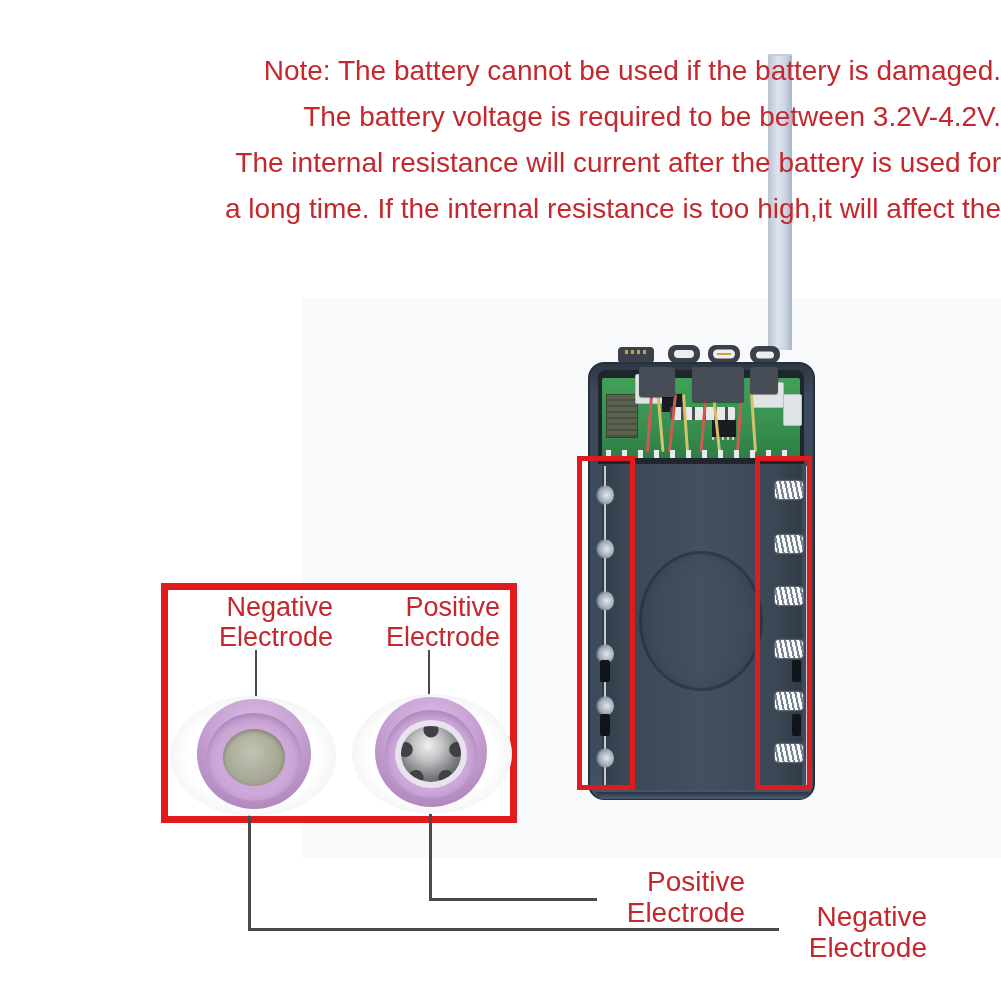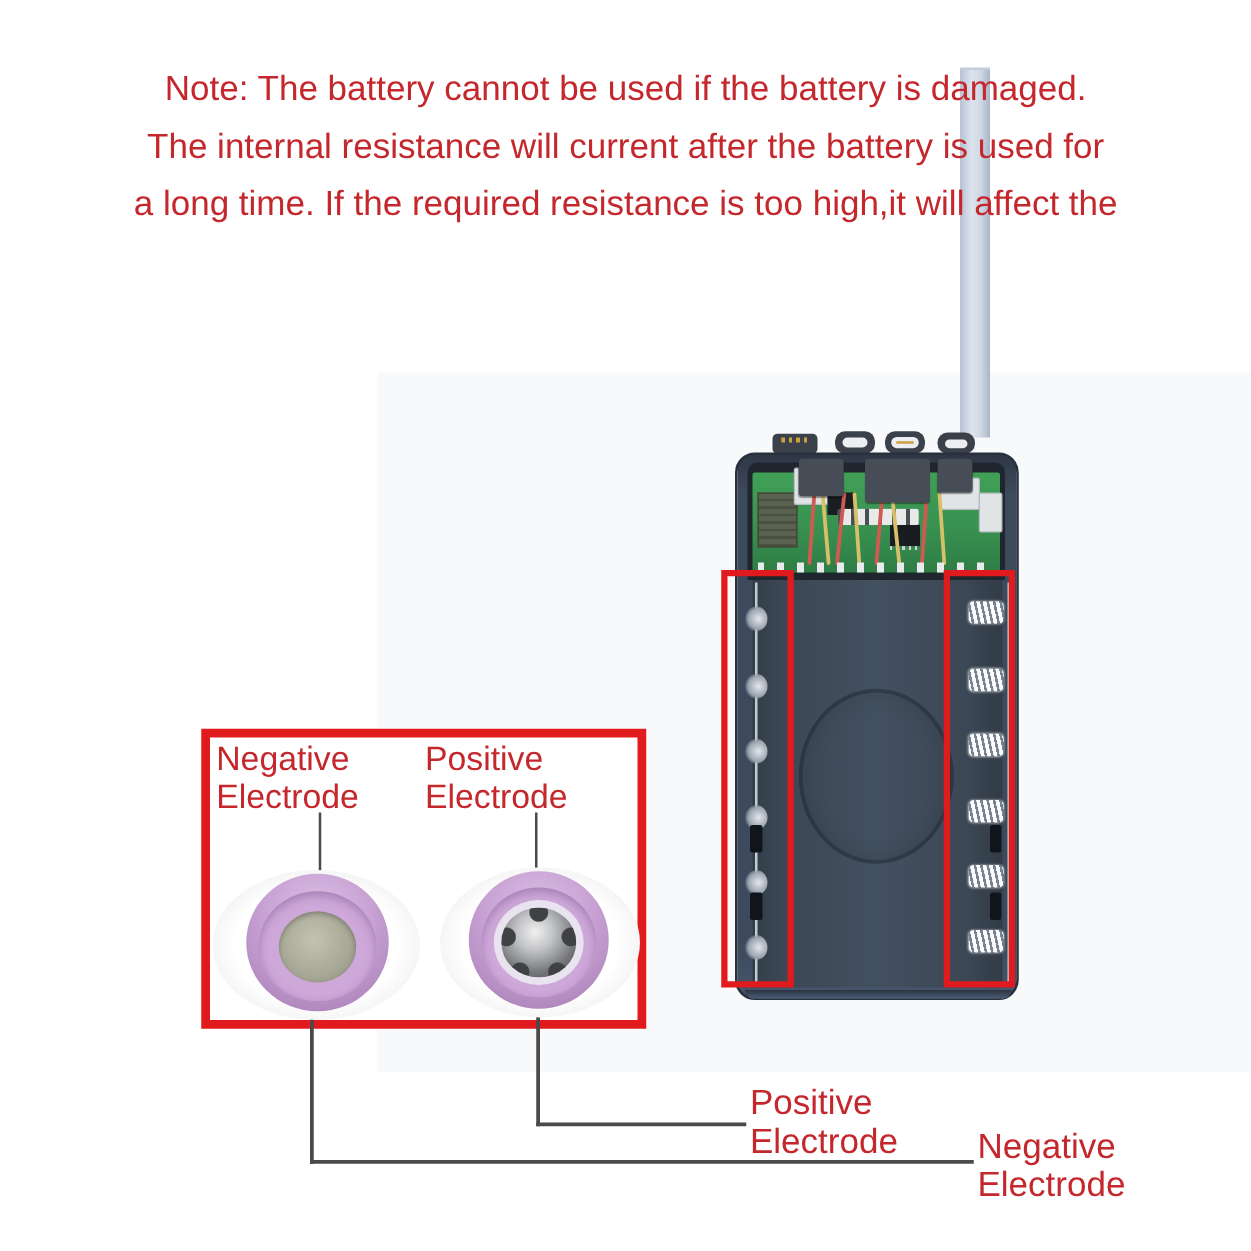--- a/index.html
+++ b/index.html
@@ -8,21 +8,21 @@
     font-family:"Liberation Sans", sans-serif;overflow:hidden;
   }
   .abs{position:absolute;}
 
   
   .photo-bg{left:302px;top:298px;width:699px;height:560px;background:#f8f9fb;z-index:0;}
 
   
   .note{left:0;top:48px;width:1001px;text-align:center;z-index:3;
         color:var(--text-red,#c4272c);font-size:28px;line-height:46px;font-weight:400;}
-  .note div{white-space:nowrap;}
+  .note div{white-space:nowrap;text-align:right;}
 
   
   .cable{left:768px;top:54px;width:24px;height:294px;z-index:1;
          background:linear-gradient(to right,#b7c2d3,#dde4ee 40%,#cdd7e4 70%,#a9b5c7);
          border-top:2px solid #c2cddb;}
 
   
   .powerbank{left:585px;top:335px;width:234px;height:470px;z-index:2;}
   .port{background:#3a414b;border-radius:8px;}
   .port.flat{border-radius:4px;}
@@ -66,42 +66,43 @@
           box-shadow:0 0 2px rgba(255,255,255,.7);}
   .rim{left:6px;top:428px;width:213px;height:7px;border-radius:0 0 12px 12px;
        background:linear-gradient(180deg,#2b3441,#4c5d75);}
 
   
   .red-rect{border:5px solid var(--accent,#e11b1d);background:transparent;z-index:4;box-sizing:border-box;}
 
   
   .inset-box{left:161px;top:583px;width:356px;height:240px;background:#ffffff;
              border:7px solid var(--accent,#e11b1d);box-sizing:border-box;z-index:5;}
-  .red-label{color:var(--text-red,#c4272c);font-size:27px;line-height:30px;text-align:left;
+  .red-label{color:var(--text-red,#c4272c);font-size:27px;line-height:30px;text-align:right;
              white-space:pre-line;z-index:7;}
   .lead{background:var(--line-gray,#4a4a4a);z-index:6;}
   .ell{border-radius:50%;}
   .battery{z-index:7;}
 
   
   .bottom-label{font-size:28px;line-height:31px;}
 </style>
 </head>
 <body>
 
 <div id="stage">
 
   <div class="abs photo-bg"></div>
 
   <div class="abs cable"></div>
 
   <div class="abs note">
     <div>Note: The battery cannot be used if the battery is damaged.</div>
+    <div>The battery voltage is required to be between 3.2V-4.2V.</div>
     <div>The internal resistance will current after the battery is used for</div>
-    <div>a long time. If the required resistance is too high,it will affect the</div>
+    <div>a long time. If the internal resistance is too high,it will affect the</div>
   </div>
 
   <div class="abs powerbank">
 
     <div class="abs port flat" style="left:33px;top:12px;width:36px;height:16px;">
         <div class="pins"></div>
       </div>
     <div class="abs port" style="left:83px;top:10px;width:32px;height:18px;">
         <div class="oval" style="width:20px;height:8px;"></div>
       </div>

